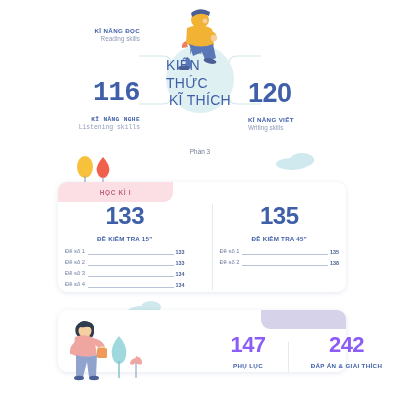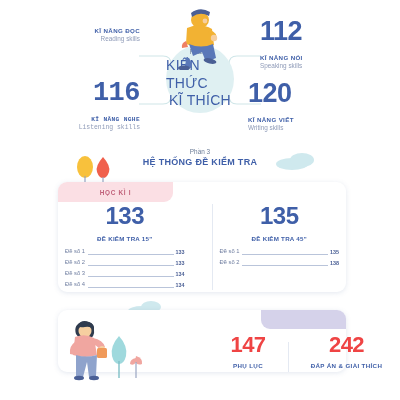--- a/index.html
+++ b/index.html
@@ -69,21 +69,21 @@
   .row .dots{flex:1;border-bottom:1px solid #b9c4da;margin:0 2px 1.6px 3px;}
   .row .pg{color:#4a5f95;font-weight:bold;font-size:5.4px;}
 
   
   .card3{left:58px;top:310px;width:288px;height:62px;}
   .tabpurp{
     position:absolute;right:0;top:0;width:85px;height:19px;
     background:#d5d2ea;border-top-right-radius:9px;border-bottom-left-radius:9px;
   }
   .b3{position:absolute;top:20px;height:42px;display:flex;flex-direction:column;align-items:center;justify-content:center;}
-  .b3 .n{color:#ef4444;font-weight:bold;font-size:22px;line-height:1;letter-spacing:-0.5px;}
+  .b3 .n{color:#8b5cf6;font-weight:bold;font-size:22px;line-height:1;letter-spacing:-0.5px;}
   .b3 .h{color:#3f5fa8;font-weight:bold;font-size:6.2px;letter-spacing:0.35px;margin-top:6px;white-space:nowrap;}
   .vdiv{position:absolute;left:230px;top:32px;width:1px;height:30px;background:#e4e9f2;}
 </style>
 </head>
 <body>
 
 <div class="page">
 
   <div class="s1">
 
@@ -112,42 +112,36 @@
       <ellipse cx="12" cy="60" rx="6" ry="2.4" fill="#4a5f95"></ellipse>
       <ellipse cx="38" cy="53" rx="6.5" ry="2.6" fill="#4a5f95" transform="rotate(12 38 53)"></ellipse>
       <path d="M14 33 q-5 2 -4 7 l6 -1 z" fill="#ef7f63"></path>
     </svg>
 
     <div class="stat r" style="left:40px;top:18px;width:100px;">
       <div class="lbl-vn" style="margin-top:9px;">KĨ NĂNG ĐỌC</div>
       <div class="lbl-en">Reading skills</div>
     </div>
 
-    <div class="stat l" style="left:260px;top:18px;width:110px;">
-      <div class="bigno">112</div>
-      <div class="lbl-vn" style="margin-top:9px;">KĨ NĂNG NÓI</div>
-      <div class="lbl-en">Speaking skills</div>
-    </div>
 
     <div class="stat r" style="left:40px;top:80px;width:100px;font-family:Liberation Mono, monospace;">
       <div class="bigno">116</div>
       <div class="lbl-vn" style="margin-top:9px;">KĨ NĂNG NGHE</div>
       <div class="lbl-en">Listening skills</div>
     </div>
 
     <div class="stat l" style="left:248px;top:80px;width:110px;">
       <div class="bigno">120</div>
       <div class="lbl-vn" style="margin-top:9px;">KĨ NĂNG VIẾT</div>
       <div class="lbl-en">Writing skills</div>
     </div>
   </div>
 
   <div class="s2head">
     <div class="p3">Phần 3</div>
-    <div class="t">HỆ THỐNG ĐỀ KIỂM TRA</div>
   </div>
 
   <svg width="46" height="18" style="position:absolute;left:276px;top:152px;">
     <ellipse cx="16" cy="12" rx="16" ry="6" fill="#cfe9ee"></ellipse>
     <ellipse cx="26" cy="8" rx="12" ry="7" fill="#cfe9ee"></ellipse>
   </svg>
 
   <svg width="50" height="34" style="position:absolute;left:72px;top:154px;">
     <ellipse cx="13" cy="13" rx="8" ry="11" fill="#f8c13c"></ellipse>
     <rect x="12.4" y="22" width="1.2" height="11" fill="#9aa6c2"></rect>

